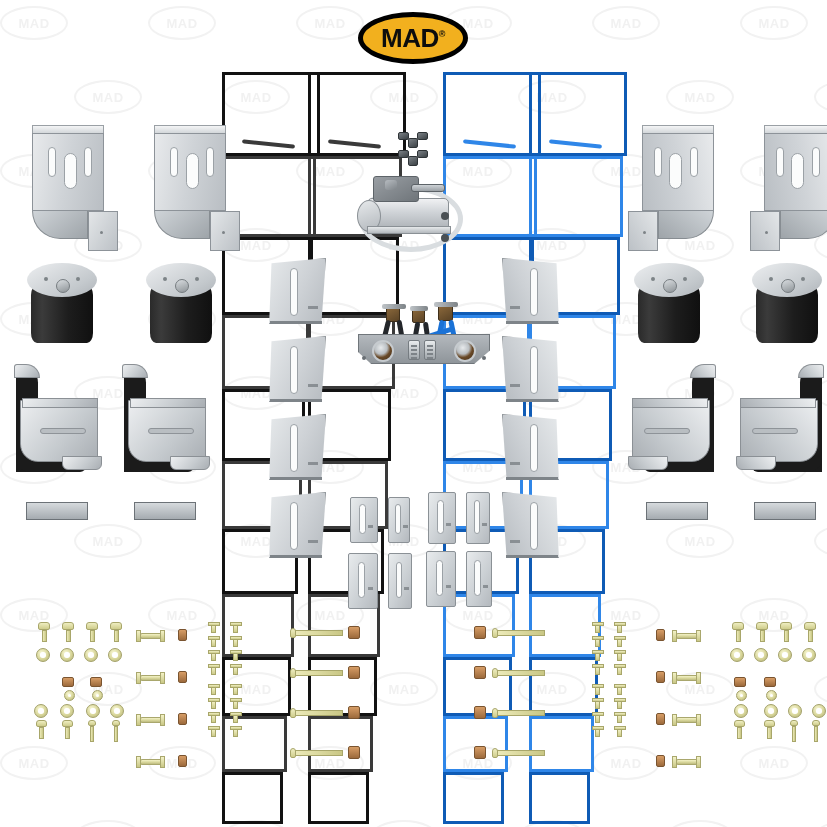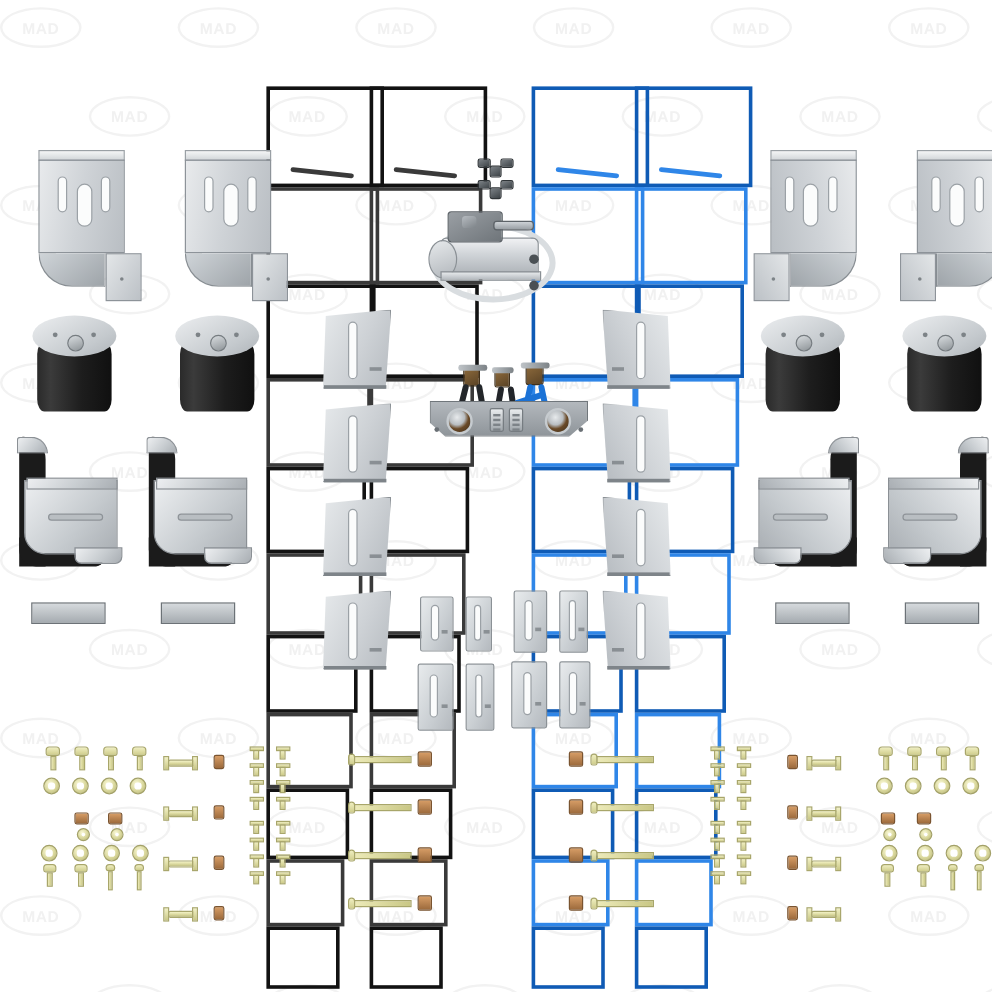--- a/index.html
+++ b/index.html
@@ -281,20 +281,25 @@
         <span>MAD</span>
       </div>
       <div class="wm" style="left: 74px; top: 820px;"></div>
       <div class="wm" style="left: 222px; top: 820px;"></div>
       <div class="wm" style="left: 370px; top: 820px;"></div>
       <div class="wm" style="left: 518px; top: 820px;"></div>
       <div class="wm" style="left: 666px; top: 820px;"></div>
       <div class="wm" style="left: 814px; top: 820px;"></div>
     </div>
 
+  <div id="logo">
+    <div class="oval">
+      <div class="txt"><span>MAD</span><span class="reg">®</span></div>
+    </div>
+  </div>
 
   <div class="layer" id="parts">
       <div class="part" style="left: 222px; top: 72px; width: 92px; height: 78px;">
         <div class="ring" style="left: 0px; top: 0px; width: 92px; height: 78px; border: 3px solid rgb(18, 18, 18);"></div>
         <div class="ring" style="left: 1.84px; top: 1.56px; width: 88.32px; height: 74.88px; border: 3px solid rgb(58, 58, 58);"></div>
         <div class="ring" style="left: 3.68px; top: 3.12px; width: 84.64px; height: 71.76px; border: 3px solid rgb(18, 18, 18);"></div>
         <div class="ring" style="left: 5.52px; top: 4.68px; width: 80.96px; height: 68.64px; border: 3px solid rgb(58, 58, 58);"></div>
         <div class="ring" style="left: 7.36px; top: 6.24px; width: 77.28px; height: 65.52px; border: 3px solid rgb(18, 18, 18);"></div>
         <div class="ring" style="left: 9.2px; top: 7.8px; width: 73.6px; height: 62.4px; border: 3px solid rgb(58, 58, 58);"></div>
         <div class="ring" style="left: 11.04px; top: 9.36px; width: 69.92px; height: 59.28px; border: 3px solid rgb(18, 18, 18);"></div>

